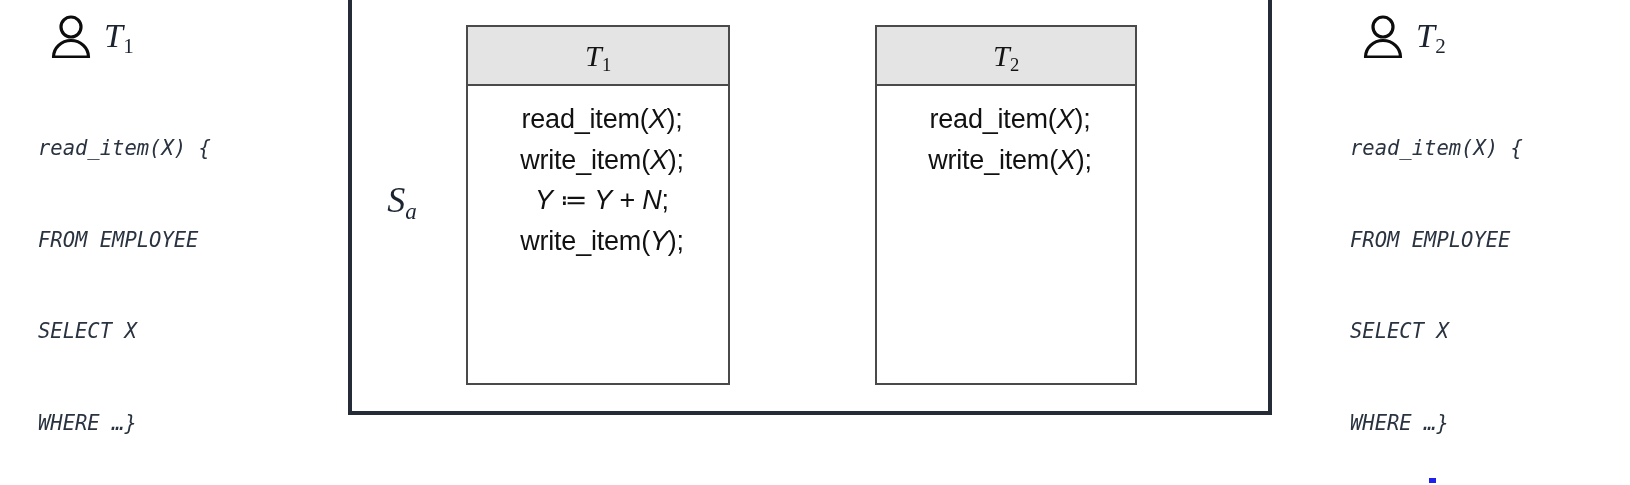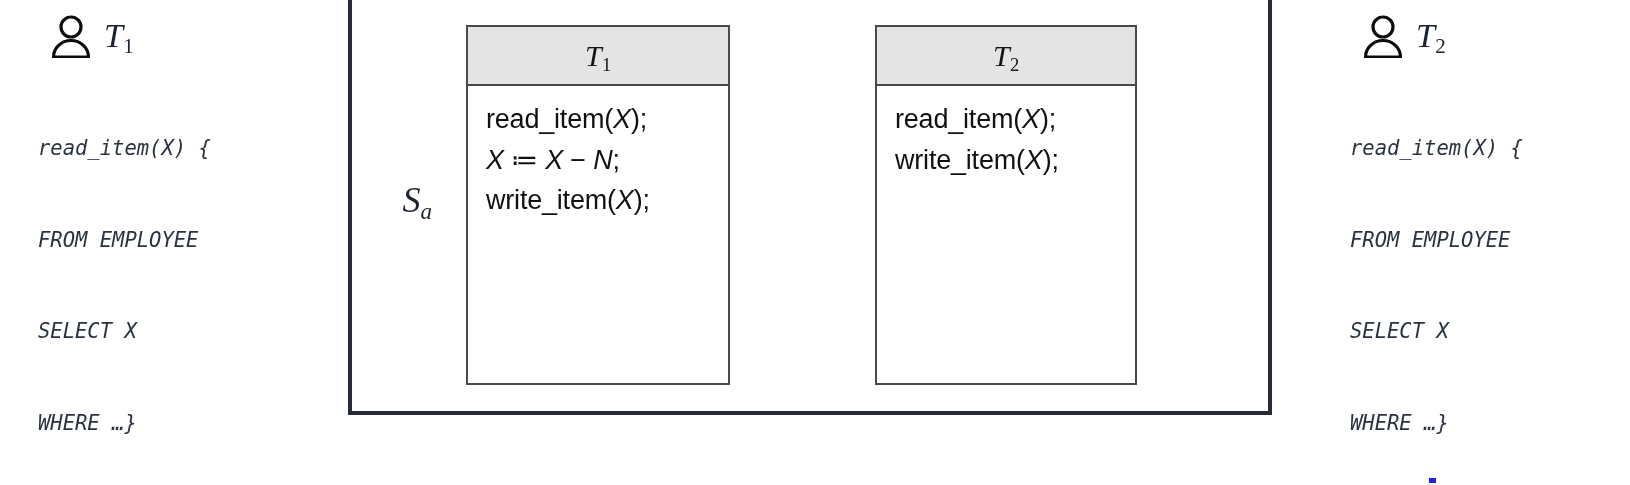--- a/index.html
+++ b/index.html
@@ -75,21 +75,21 @@
     border-top: 0;
     box-sizing: border-box;
     background: #ffffff;
   }
 
   #schedule-label {
     position: absolute;
     left: 372px;
     top: 182px;
     width: 60px;
-    text-align: right;
+    text-align: center;
     font-family: "Liberation Serif", serif;
     font-style: italic;
     font-size: 36px;
     color: #1b2430;
     line-height: 1;
   }
   #schedule-label sub {
     font-style: italic;
     font-size: 0.64em;
     vertical-align: baseline;
@@ -127,20 +127,21 @@
     font-style: normal;
     font-size: 0.62em;
     vertical-align: baseline;
     position: relative;
     top: 0.3em;
     left: 0.02em;
   }
 
   .txn-body {
     padding: 13px 10px 0 18px;
+    text-align: center;
   }
   .op-line {
     font-family: "Liberation Sans", sans-serif;
     font-size: 27px;
     line-height: 40.5px;
     color: #111111;
     white-space: nowrap;
     letter-spacing: -0.2px;
   }
   .op-line i {
@@ -186,22 +187,23 @@
 <div id="schedule-box"></div>
 
 <div id="schedule-label"><span>S</span><sub>a</sub></div>
 
 <div class="txn-table" id="txn-table-t1">
   <div class="txn-head">
     <span class="txn-head-label"><span>T</span><sub>1</sub></span>
   </div>
   <div class="txn-body">
     <div class="op-line"><span>read_item(</span><i>X</i><span>);</span><i></i><span></span><i></i><span></span></div>
-    <div class="op-line"><span></span><i>X</i><span> ≔ </span><i>X</i><span> − </span><i>N</i><span>;</span></div>
     <div class="op-line"><span>write_item(</span><i>X</i><span>);</span><i></i><span></span><i></i><span></span></div>
+    <div class="op-line"><span></span><i>Y</i><span> ≔ </span><i>Y</i><span> + </span><i>N</i><span>;</span></div>
+    <div class="op-line"><span>write_item(</span><i>Y</i><span>);</span><i></i><span></span><i></i><span></span></div>
   </div>
 </div>
 
 <div class="txn-table" id="txn-table-t2">
   <div class="txn-head">
     <span class="txn-head-label"><span>T</span><sub>2</sub></span>
   </div>
   <div class="txn-body">
     <div class="op-line"><span>read_item(</span><i>X</i><span>);</span><i></i><span></span><i></i><span></span></div>
     <div class="op-line"><span>write_item(</span><i>X</i><span>);</span><i></i><span></span><i></i><span></span></div>

